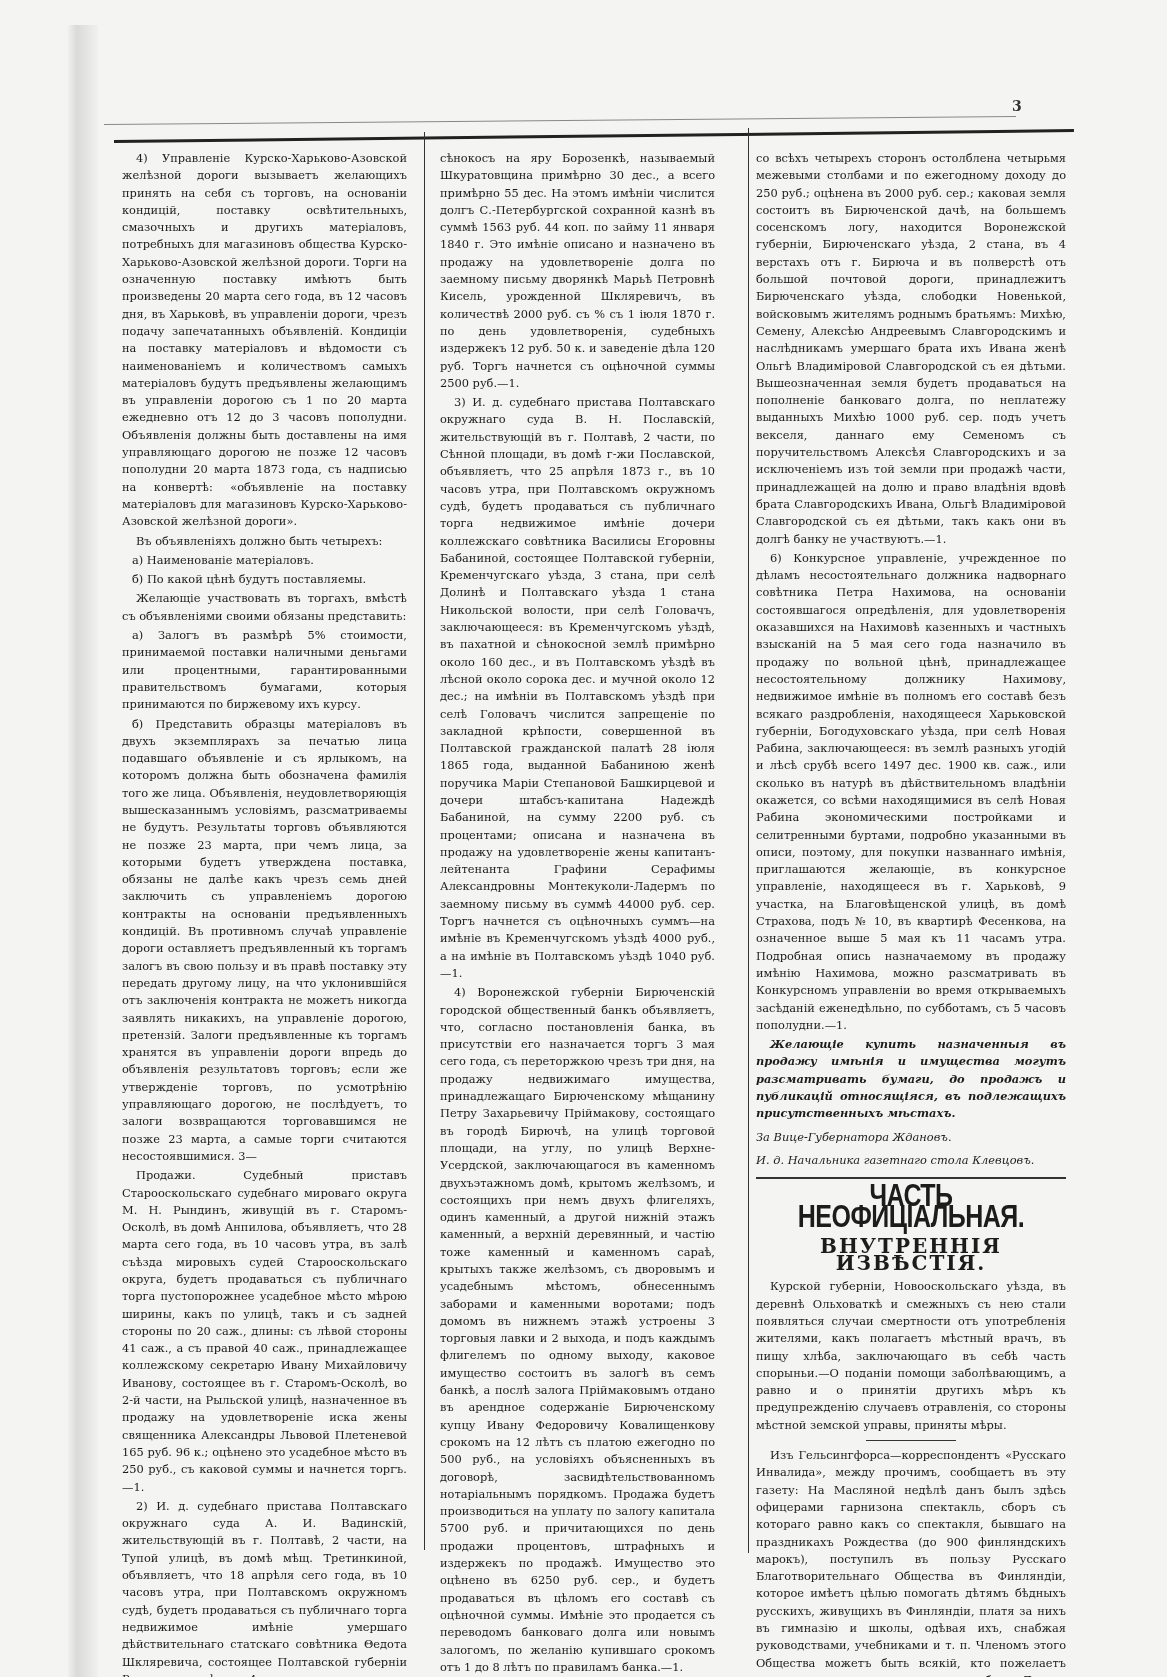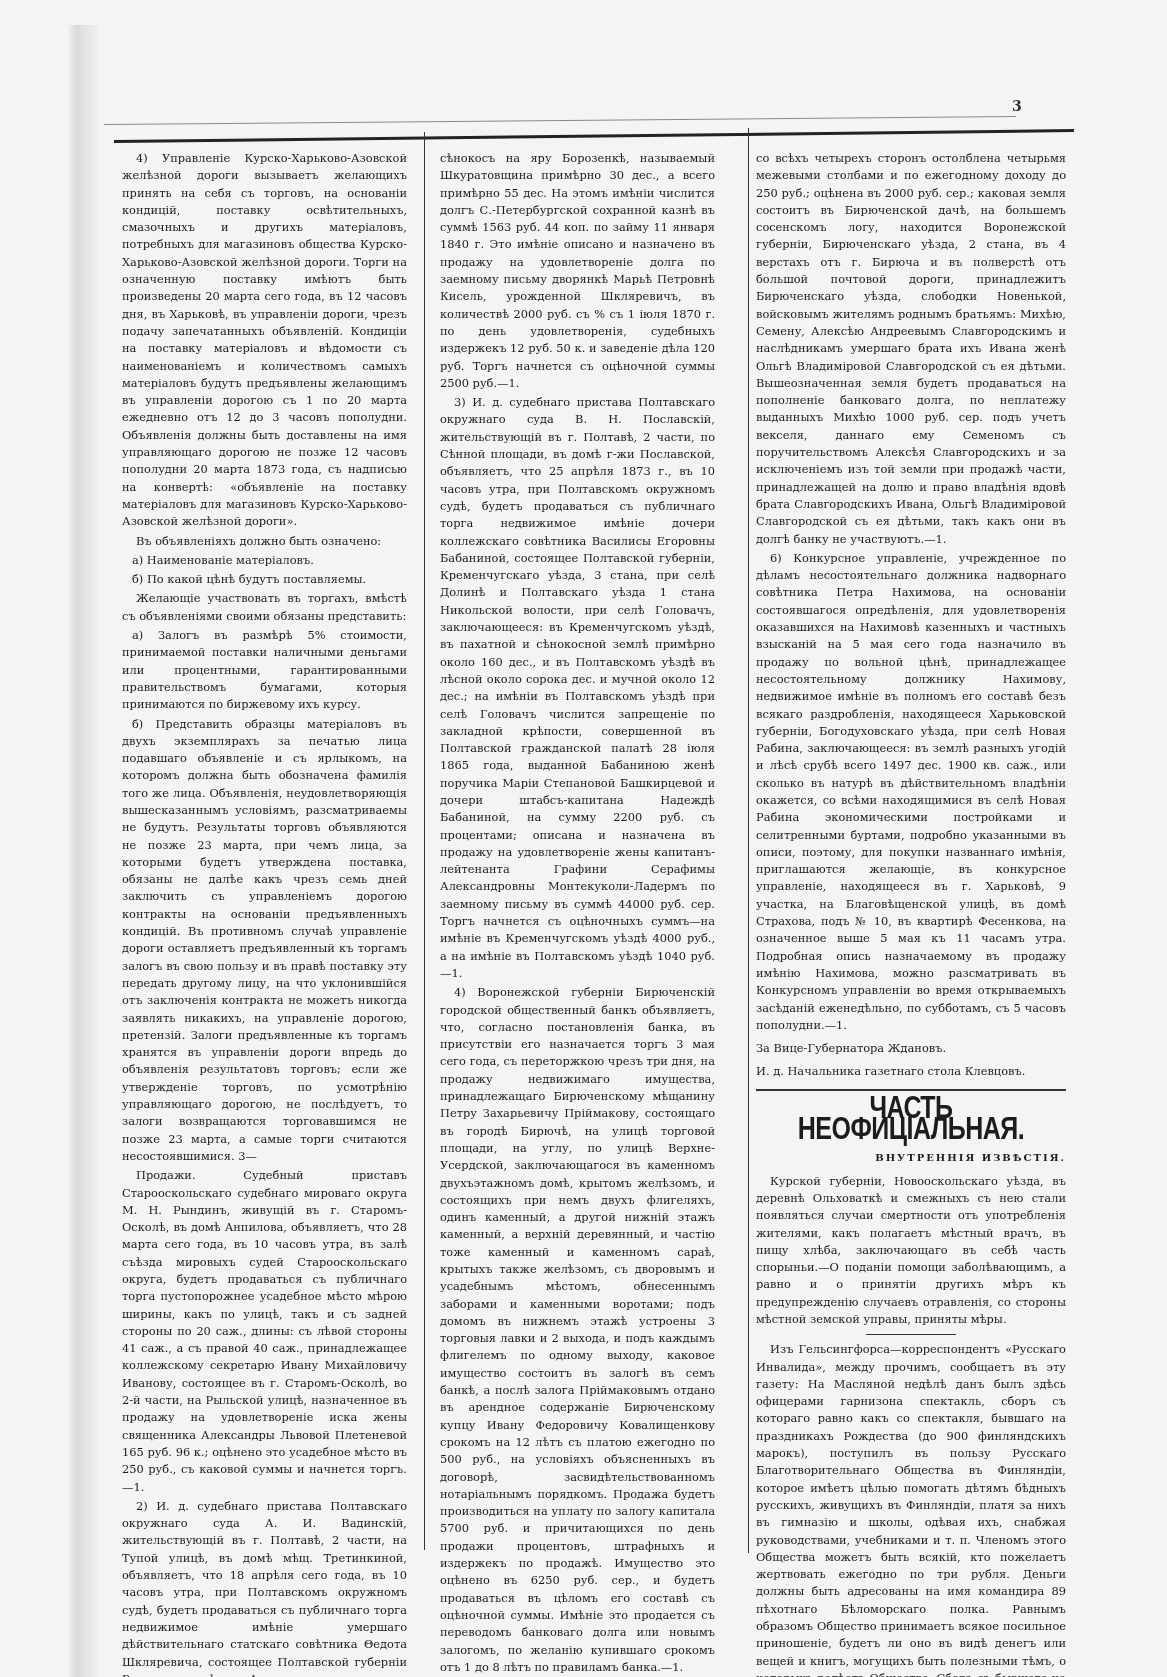--- a/index.html
+++ b/index.html
@@ -42,59 +42,60 @@
   .bold { font-weight: normal; }
   .sep { width: 90px; height: 1px; background: #333; margin: 6px auto; }
   .section-rule { height: 2px; background: #333; margin: 8px 0 6px 0; }
   .section-title {
     font-family: "Liberation Sans", sans-serif; font-weight: bold;
     font-size: 25px; letter-spacing: -0.5px; text-align: center;
     transform: scaleY(1.25); margin: 10px 0 14px 0; text-indent: 0;
   }
   .subsection-title {
     font-family: "DejaVu Serif", serif; font-weight: bold;
-    font-size: 10px; letter-spacing: 2px; text-align: right; text-indent: 0;
+    font-size: 20px; letter-spacing: 2px; text-align: center; text-indent: 0;
     margin: 4px 0 6px 0;
   }
-  .signature { text-indent: 0; margin-top: 6px; }
+  .signature { text-indent: 0; font-style: italic; margin-top: 6px; }
   .list-item { text-indent: 10px; }
 </style>
 </head>
 <body>
 
 <div class="binding"></div>
 <div class="page-number">3</div>
 <div class="top-rule"></div>
 <div class="head-rule"></div>
 
 <div class="vline v1"></div>
 <div class="vline v2"></div>
 
 <div class="col col1">
   <p>4) Управленіе Курско-Харьково-Азовской желѣзной дороги вызываетъ желающихъ принять на себя съ торговъ, на основаніи кондицій, поставку освѣтительныхъ, смазочныхъ и другихъ матеріаловъ, потребныхъ для магазиновъ общества Курско-Харьково-Азовской желѣзной дороги. Торги на означенную поставку имѣютъ быть произведены 20 марта сего года, въ 12 часовъ дня, въ Харьковѣ, въ управленіи дороги, чрезъ подачу запечатанныхъ объявленій. Кондиціи на поставку матеріаловъ и вѣдомости съ наименованіемъ и количествомъ самыхъ матеріаловъ будутъ предъявлены желающимъ въ управленіи дорогою съ 1 по 20 марта ежедневно отъ 12 до 3 часовъ пополудни. Объявленія должны быть доставлены на имя управляющаго дорогою не позже 12 часовъ пополудни 20 марта 1873 года, съ надписью на конвертѣ: «объявленіе на поставку матеріаловъ для магазиновъ Курско-Харьково-Азовской желѣзной дороги».</p>
-  <p>Въ объявленіяхъ должно быть означено:</p>
+  <p>Въ объявленіяхъ должно быть четырехъ:</p>
   <p class="list-item">а) Наименованіе матеріаловъ.</p>
   <p class="list-item">б) По какой цѣнѣ будутъ поставляемы.</p>
   <p>Желающіе участвовать въ торгахъ, вмѣстѣ съ объявленіями своими обязаны представить:</p>
   <p class="list-item">а) Залогъ въ размѣрѣ 5% стоимости, принимаемой поставки наличными деньгами или процентными, гарантированными правительствомъ бумагами, которыя принимаются по биржевому ихъ курсу.</p>
   <p class="list-item">б) Представить образцы матеріаловъ въ двухъ экземплярахъ за печатью лица подавшаго объявленіе и съ ярлыкомъ, на которомъ должна быть обозначена фамилія того же лица. Объявленія, неудовлетворяющія вышесказаннымъ условіямъ, разсматриваемы не будутъ. Результаты торговъ объявляются не позже 23 марта, при чемъ лица, за которыми будетъ утверждена поставка, обязаны не далѣе какъ чрезъ семь дней заключить съ управленіемъ дорогою контракты на основаніи предъявленныхъ кондицій. Въ противномъ случаѣ управленіе дороги оставляетъ предъявленный къ торгамъ залогъ въ свою пользу и въ правѣ поставку эту передать другому лицу, на что уклонившійся отъ заключенія контракта не можетъ никогда заявлять никакихъ, на управленіе дорогою, претензій. Залоги предъявленные къ торгамъ хранятся въ управленіи дороги впредь до объявленія результатовъ торговъ; если же утвержденіе торговъ, по усмотрѣнію управляющаго дорогою, не послѣдуетъ, то залоги возвращаются торговавшимся не позже 23 марта, а самые торги считаются несостоявшимися. 3—</p>
   <p><span class="bold">Продажи.</span> <span>Судебный приставъ Старооскольскаго судебнаго мироваго округа М. Н. Рындинъ, живущій въ г. Старомъ-Осколѣ, въ домѣ Анпилова, объявляетъ, что 28 марта сего года, въ 10 часовъ утра, въ залѣ съѣзда мировыхъ судей Старооскольскаго округа, будетъ продаваться съ публичнаго торга пустопорожнее усадебное мѣсто мѣрою ширины, какъ по улицѣ, такъ и съ задней стороны по 20 саж., длины: съ лѣвой стороны 41 саж., а съ правой 40 саж., принадлежащее коллежскому секретарю Ивану Михайловичу Иванову, состоящее въ г. Старомъ-Осколѣ, во 2-й части, на Рыльской улицѣ, назначенное въ продажу на удовлетвореніе иска жены священника Александры Львовой Плетеневой 165 руб. 96 к.; оцѣнено это усадебное мѣсто въ 250 руб., съ каковой суммы и начнется торгъ.—1.</span></p>
   <p>2) И. д. судебнаго пристава Полтавскаго окружнаго суда А. И. Вадинскій, жительствующій въ г. Полтавѣ, 2 части, на Тупой улицѣ, въ домѣ мѣщ. Третинкиной, объявляетъ, что 18 апрѣля сего года, въ 10 часовъ утра, при Полтавскомъ окружномъ судѣ, будетъ продаваться съ публичнаго торга недвижимое имѣніе умершаго дѣйствительнаго статскаго совѣтника Θедота Шкляревича, состоящее Полтавской губерніи Роменскаго уѣзда, 4 мироваго участка, въ дачахъ мѣстечка Хмѣлова и заключающееся: 1) лѣсъ въ урочищѣ около Борозенки, называемый Паньковщина, строевой, частію дубовый, а частію яровый, примѣрно 25 дес.; 2) лѣсъ въ урочищѣ Борозенки, заросшій дубовымъ и яровымъ деревомъ по</p>
 </div>
 
 <div class="col col2">
   <p class="noindent">сѣнокосъ на яру Борозенкѣ, называемый Шкуратовщина примѣрно 30 дес., а всего примѣрно 55 дес. На этомъ имѣніи числится долгъ С.-Петербургской сохранной казнѣ въ суммѣ 1563 руб. 44 коп. по займу 11 января 1840 г. Это имѣніе описано и назначено въ продажу на удовлетвореніе долга по заемному письму дворянкѣ Марьѣ Петровнѣ Кисель, урожденной Шкляревичъ, въ количествѣ 2000 руб. съ % съ 1 іюля 1870 г. по день удовлетворенія, судебныхъ издержекъ 12 руб. 50 к. и заведеніе дѣла 120 руб. Торгъ начнется съ оцѣночной суммы 2500 руб.—1.</p>
   <p>3) И. д. судебнаго пристава Полтавскаго окружнаго суда В. Н. Пославскій, жительствующій въ г. Полтавѣ, 2 части, по Сѣнной площади, въ домѣ г-жи Пославской, объявляетъ, что 25 апрѣля 1873 г., въ 10 часовъ утра, при Полтавскомъ окружномъ судѣ, будетъ продаваться съ публичнаго торга недвижимое имѣніе дочери коллежскаго совѣтника Василисы Егоровны Бабаниной, состоящее Полтавской губерніи, Кременчугскаго уѣзда, 3 стана, при селѣ Долинѣ и Полтавскаго уѣзда 1 стана Никольской волости, при селѣ Головачъ, заключающееся: въ Кременчугскомъ уѣздѣ, въ пахатной и сѣнокосной землѣ примѣрно около 160 дес., и въ Полтавскомъ уѣздѣ въ лѣсной около сорока дес. и мучной около 12 дес.; на имѣніи въ Полтавскомъ уѣздѣ при селѣ Головачъ числится запрещеніе по закладной крѣпости, совершенной въ Полтавской гражданской палатѣ 28 іюля 1865 года, выданной Бабаниною женѣ поручика Маріи Степановой Башкирцевой и дочери штабсъ-капитана Надеждѣ Бабаниной, на сумму 2200 руб. съ процентами; описана и назначена въ продажу на удовлетвореніе жены капитанъ-лейтенанта Графини Серафимы Александровны Монтекуколи-Ладермъ по заемному письму въ суммѣ 44000 руб. сер. Торгъ начнется съ оцѣночныхъ суммъ—на имѣніе въ Кременчугскомъ уѣздѣ 4000 руб., а на имѣніе въ Полтавскомъ уѣздѣ 1040 руб.—1.</p>
   <p>4) Воронежской губерніи Бирюченскій городской общественный банкъ объявляетъ, что, согласно постановленія банка, въ присутствіи его назначается торгъ 3 мая сего года, съ переторжкою чрезъ три дня, на продажу недвижимаго имущества, принадлежащаго Бирюченскому мѣщанину Петру Захарьевичу Пріймакову, состоящаго въ городѣ Бирючѣ, на улицѣ торговой площади, на углу, по улицѣ Верхне-Усердской, заключающагося въ каменномъ двухъэтажномъ домѣ, крытомъ желѣзомъ, и состоящихъ при немъ двухъ флигеляхъ, одинъ каменный, а другой нижній этажъ каменный, а верхній деревянный, и частію тоже каменный и каменномъ сараѣ, крытыхъ также желѣзомъ, съ дворовымъ и усадебнымъ мѣстомъ, обнесеннымъ заборами и каменными воротами; подъ домомъ въ нижнемъ этажѣ устроены 3 торговыя лавки и 2 выхода, и подъ каждымъ флигелемъ по одному выходу, каковое имущество состоитъ въ залогѣ въ семъ банкѣ, а послѣ залога Пріймаковымъ отдано въ арендное содержаніе Бирюченскому купцу Ивану Федоровичу Ковалищенкову срокомъ на 12 лѣтъ съ платою ежегодно по 500 руб., на условіяхъ объясненныхъ въ договорѣ, засвидѣтельствованномъ нотаріальнымъ порядкомъ. Продажа будетъ производиться на уплату по залогу капитала 5700 руб. и причитающихся по день продажи процентовъ, штрафныхъ и издержекъ по продажѣ. Имущество это оцѣнено въ 6250 руб. сер., и будетъ продаваться въ цѣломъ его составѣ съ оцѣночной суммы. Имѣніе это продается съ переводомъ банковаго долга или новымъ залогомъ, по желанію купившаго срокомъ отъ 1 до 8 лѣтъ по правиламъ банка.—1.</p>
 
 </div>
 
 <div class="col col3">
   <p class="noindent">со всѣхъ четырехъ сторонъ остолблена четырьмя межевыми столбами и по ежегодному доходу до 250 руб.; оцѣнена въ 2000 руб. сер.; каковая земля состоитъ въ Бирюченской дачѣ, на большемъ сосенскомъ логу, находится Воронежской губерніи, Бирюченскаго уѣзда, 2 стана, въ 4 верстахъ отъ г. Бирюча и въ полверстѣ отъ большой почтовой дороги, принадлежитъ Бирюченскаго уѣзда, слободки Новенькой, войсковымъ жителямъ роднымъ братьямъ: Михѣю, Семену, Алексѣю Андреевымъ Славгородскимъ и наслѣдникамъ умершаго брата ихъ Ивана женѣ Ольгѣ Владиміровой Славгородской съ ея дѣтьми. Вышеозначенная земля будетъ продаваться на пополненіе банковаго долга, по неплатежу выданныхъ Михѣю 1000 руб. сер. подъ учетъ векселя, даннаго ему Семеномъ съ поручительствомъ Алексѣя Славгородскихъ и за исключеніемъ изъ той земли при продажѣ части, принадлежащей на долю и право владѣнія вдовѣ брата Славгородскихъ Ивана, Ольгѣ Владиміровой Славгородской съ ея дѣтьми, такъ какъ они въ долгѣ банку не участвуютъ.—1.</p>
   <p>6) Конкурсное управленіе, учрежденное по дѣламъ несостоятельнаго должника надворнаго совѣтника Петра Нахимова, на основаніи состоявшагося опредѣленія, для удовлетворенія оказавшихся на Нахимовѣ казенныхъ и частныхъ взысканій на 5 мая сего года назначило въ продажу по вольной цѣнѣ, принадлежащее несостоятельному должнику Нахимову, недвижимое имѣніе въ полномъ его составѣ безъ всякаго раздробленія, находящееся Харьковской губерніи, Богодуховскаго уѣзда, при селѣ Новая Рабина, заключающееся: въ землѣ разныхъ угодій и лѣсѣ срубѣ всего 1497 дес. 1900 кв. саж., или сколько въ натурѣ въ дѣйствительномъ владѣніи окажется, со всѣми находящимися въ селѣ Новая Рабина экономическими постройками и селитренными буртами, подробно указанными въ описи, поэтому, для покупки названнаго имѣнія, приглашаются желающіе, въ конкурсное управленіе, находящееся въ г. Харьковѣ, 9 участка, на Благовѣщенской улицѣ, въ домѣ Страхова, подъ № 10, въ квартирѣ Фесенкова, на означенное выше 5 мая къ 11 часамъ утра. Подробная опись назначаемому въ продажу имѣнію Нахимова, можно разсматривать въ Конкурсномъ управленіи во время открываемыхъ засѣданій еженедѣльно, по субботамъ, съ 5 часовъ пополудни.—1.</p>
+  <p class="ital">Желающіе купить назначенныя въ продажу имѣнія и имущества могутъ разсматривать бумаги, до продажъ и публикацій относящіяся, въ подлежащихъ присутственныхъ мѣстахъ.</p>
   <p class="signature">За Вице-Губернатора Ждановъ.</p>
   <p class="signature">И. д. Начальника газетнаго стола Клевцовъ.</p>
   <div class="section-rule"></div>
   <div class="section-title">ЧАСТЬ НЕОФИЦІАЛЬНАЯ.</div>
   <div class="subsection-title">ВНУТРЕННІЯ ИЗВѢСТІЯ.</div>
   <p>Курской губерніи, Новооскольскаго уѣзда, въ деревнѣ Ольховаткѣ и смежныхъ съ нею стали появляться случаи смертности отъ употребленія жителями, какъ полагаетъ мѣстный врачъ, въ пищу хлѣба, заключающаго въ себѣ часть спорыньи.—О поданіи помощи заболѣвающимъ, а равно и о принятіи другихъ мѣръ къ предупрежденію случаевъ отравленія, со стороны мѣстной земской управы, приняты мѣры.</p>
   <div class="sep"></div>
   <p><span class="bold">Изъ Гельсингфорса</span><span>—корреспондентъ «Русскаго Инвалида», между прочимъ, сообщаетъ въ эту газету: На Масляной недѣлѣ данъ былъ здѣсь офицерами гарнизона спектакль, сборъ съ котораго равно какъ со спектакля, бывшаго на праздникахъ Рождества (до 900 финляндскихъ марокъ), поступилъ въ пользу Русскаго Благотворительнаго Общества въ Финляндіи, которое имѣетъ цѣлью помогать дѣтямъ бѣдныхъ русскихъ, живущихъ въ Финляндіи, платя за нихъ въ гимназію и школы, одѣвая ихъ, снабжая руководствами, учебниками и т. п. Членомъ этого Общества можетъ быть всякій, кто пожелаетъ жертвовать ежегодно по три рубля. Деньги должны быть адресованы на имя командира 89 пѣхотнаго Бѣломорскаго полка. Равнымъ образомъ Общество принимаетъ всякое посильное приношеніе, будетъ ли оно въ видѣ денегъ или вещей и книгъ, могущихъ быть полезными тѣмъ, о которыхъ радѣетъ Общество. Сборъ съ бывшаго на Масляной недѣлѣ маскарада (до 800 финляндскихъ марокъ) тоже поступилъ въ пользу Общества.</span></p>
 
 </div>

